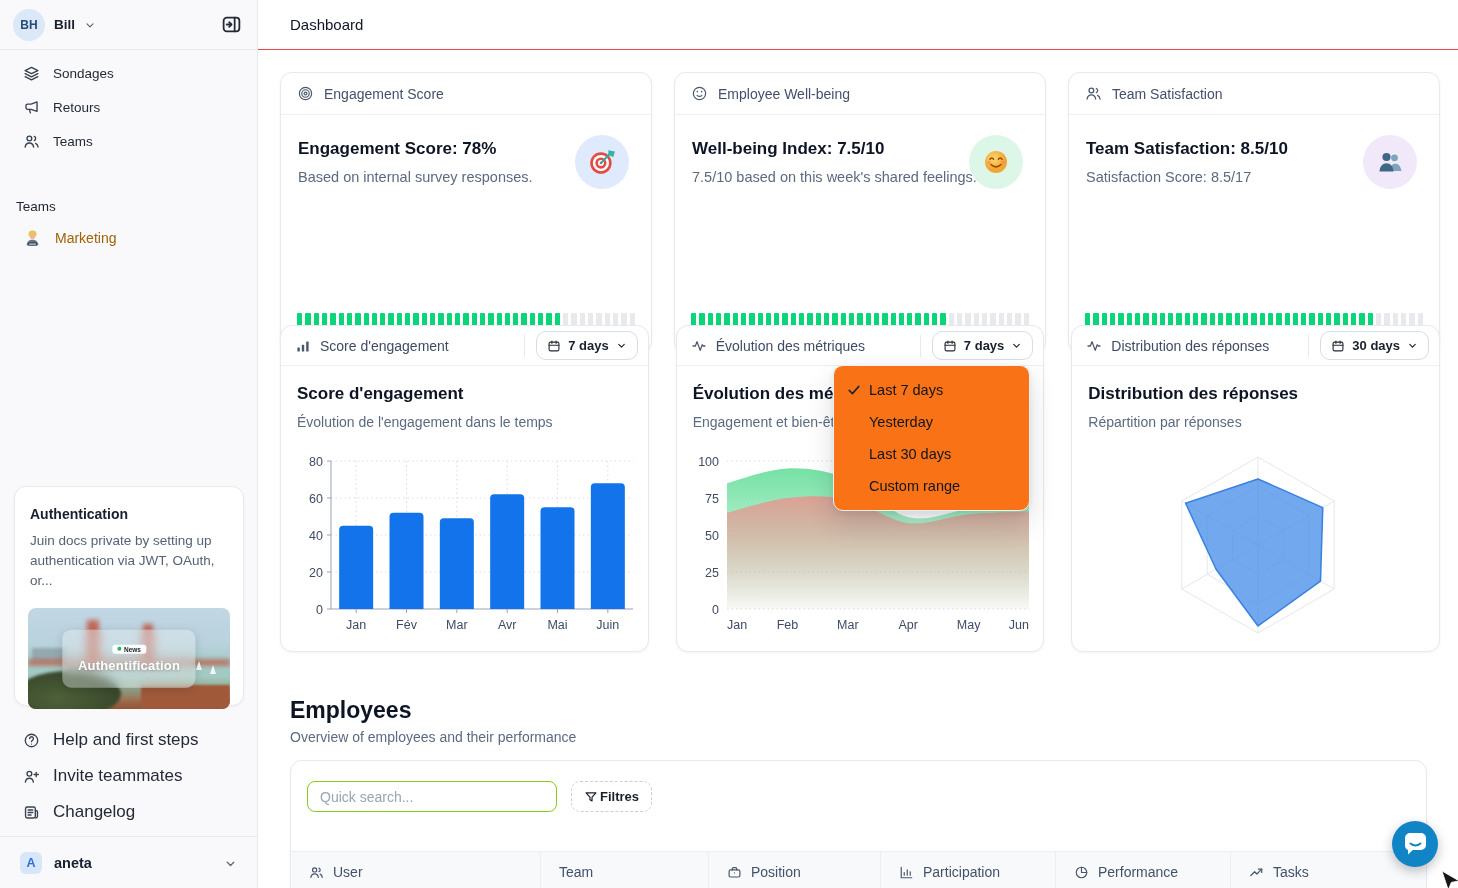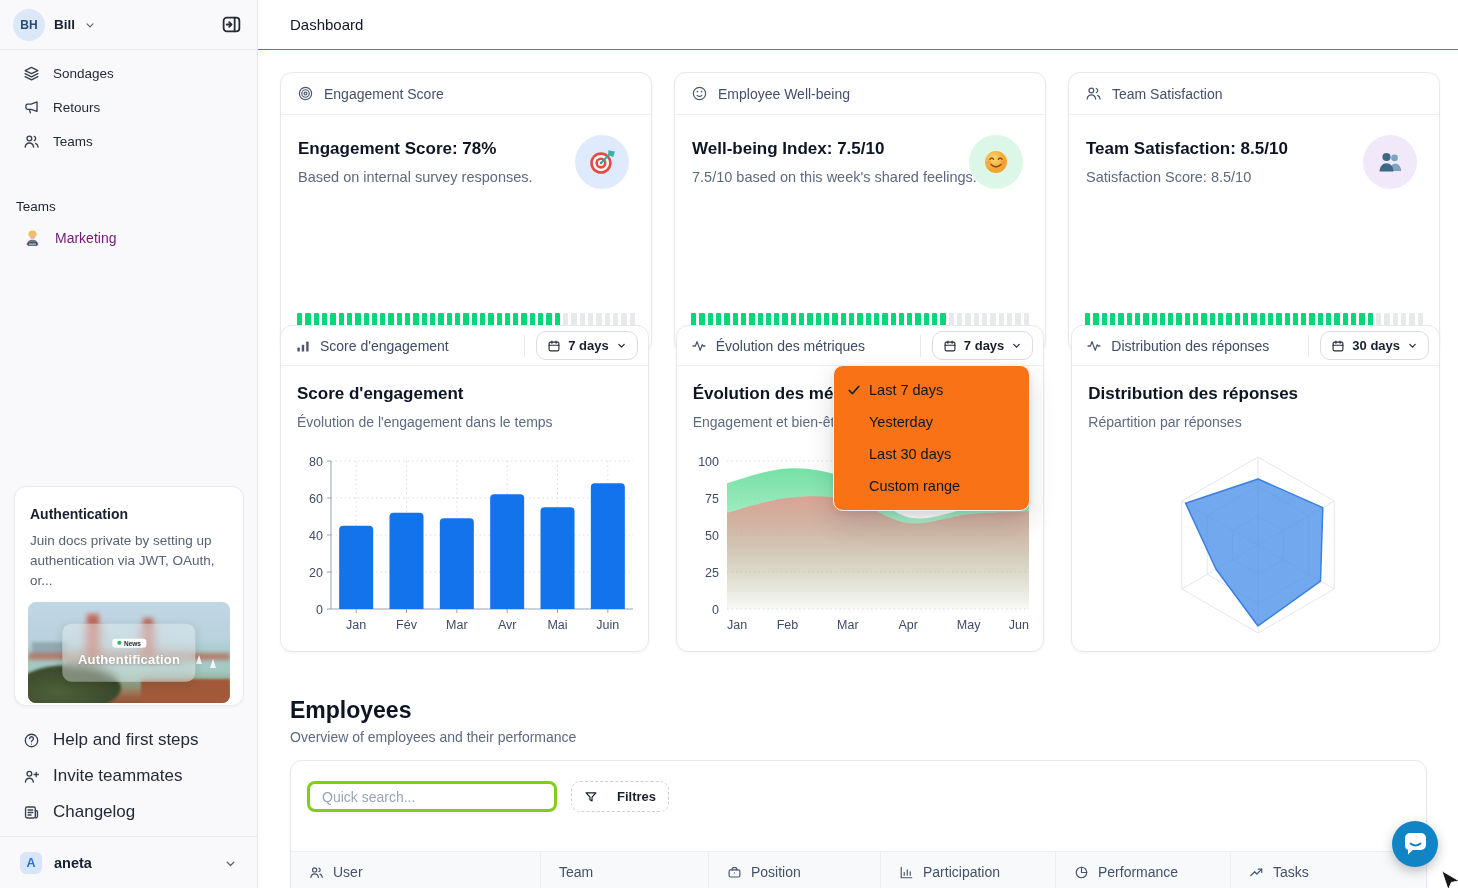--- a/index.html
+++ b/index.html
@@ -12,25 +12,25 @@
 .side-top{position:absolute;top:0;left:0;width:100%;height:50px;border-bottom:1px solid #e9eaee;display:flex;align-items:center;padding:0 13px;gap:9px}
 .avatar{width:32px;height:32px;border-radius:50%;background:#dbe8f7;color:#274c77;font-size:12px;font-weight:bold;display:flex;align-items:center;justify-content:center;flex:0 0 auto}
 .username{font-size:13.5px;font-weight:700;color:#18202e}
 .chev{color:#5a6572}
 .collapse-btn{margin-left:auto;width:26px;height:26px;display:flex;align-items:center;justify-content:center;color:#222a36;border-radius:6px;cursor:pointer}
 .nav{position:absolute;top:58px;left:10px;right:10px}
 .nav-item{display:flex;align-items:center;gap:13px;height:30px;padding:0 13px;border-radius:8px;font-size:13.5px;color:#242b37;margin-bottom:4px;cursor:pointer}
 .nav-item.active{background:#ececf0}
 .nav-item svg,.foot-item svg{color:#39414f;flex:0 0 auto}
 .section-label{position:absolute;top:199px;left:16px;font-size:13.5px;color:#1d2430}
-.team-item{position:absolute;top:222px;left:10px;right:10px;height:32px;display:flex;align-items:center;gap:13px;padding:0 13px;font-size:14px;color:#701a75;border-radius:8px;cursor:pointer}
+.team-item{position:absolute;top:222px;left:10px;right:10px;height:32px;display:flex;align-items:center;gap:13px;padding:0 13px;font-size:14px;color:#a16207;border-radius:8px;cursor:pointer}
 .promo-card{position:absolute;top:486px;left:14px;width:230px;height:220px;background:#fff;border:1px solid #e9eaef;border-radius:12px;box-shadow:0 1px 3px rgba(16,24,40,.05);padding:13px}
 .promo-title{font-size:14px;font-weight:700;color:#16202e;margin:6px 0 9px 2px}
 .promo-body{font-size:13.5px;color:#566274;line-height:20px;margin-left:2px}
-.promo-img{position:relative;margin-top:11px;height:101px;border-radius:8px;overflow:hidden;cursor:pointer}
+.promo-img{position:relative;margin-top:17px;height:101px;border-radius:8px;overflow:hidden;cursor:pointer}
 .pi-base{position:absolute;inset:0;background:linear-gradient(180deg,#c2d7e5 0%,#b9d2dc 36%,#a6cbca 52%,#a2c9c2 68%,#93a98f 80%,#9c6242 94%,#8f5538 100%)}
 .pi-city{position:absolute;left:2%;top:40%;width:17%;height:13%;background:#8fa3ad;filter:blur(1.5px);opacity:.85}
 .pi-tower1{position:absolute;left:29%;top:12%;width:6%;height:46%;background:#c2685a;filter:blur(2.5px)}
 .pi-tower2{position:absolute;left:57%;top:16%;width:5%;height:40%;background:#c2685a;filter:blur(2.5px)}
 .pi-deck{position:absolute;left:0;top:50%;width:100%;height:7%;background:#b86a56;filter:blur(2px);opacity:.8}
 .pi-bush{position:absolute;left:-6%;bottom:-8%;width:52%;height:46%;background:radial-gradient(ellipse at 40% 60%,#4d6038 0%,#39482c 70%);border-radius:50%;filter:blur(1.5px)}
 .pi-brick{position:absolute;right:0;bottom:0;width:44%;height:24%;background:#a05a3a;filter:blur(1px)}
 .pi-sail{position:absolute;width:0;height:0;border-left:3px solid transparent;border-right:3px solid transparent;border-bottom:9px solid #f4f6f5;filter:blur(.4px)}
 .pi-overlay{position:absolute;left:50%;top:50%;transform:translate(-50%,-50%);width:66%;height:58%;background:rgba(235,238,242,.38);backdrop-filter:blur(5px);border-radius:9px;box-shadow:0 2px 10px rgba(0,0,0,.12);display:flex;flex-direction:column;align-items:center;justify-content:center;gap:4px}
 .news-badge{display:flex;align-items:center;gap:3px;background:#fdfdfd;border-radius:3px;padding:1px 5px;font-size:6.5px;font-weight:700;color:#20262e}
@@ -69,23 +69,23 @@
 .range-pill svg{color:#222a36}
 .chart-title{position:absolute;left:16px;top:58px;font-size:17px;font-weight:700;color:#0d1423}
 .chart-sub{position:absolute;left:16px;top:88px;font-size:14px;color:#5c6a80}
 .chart-box{position:absolute;left:12px;bottom:12px;width:348px;height:200px}
 .chart-box.short{height:186px;bottom:16px}
 
 .emp-title{position:absolute;left:32px;top:697px;font-size:23px;font-weight:800;color:#0d1423}
 .emp-sub{position:absolute;left:32px;top:729px;font-size:14px;color:#5c6a80}
 .table-card{position:absolute;left:32px;top:760px;width:1137px;height:170px;border:1px solid #e7e9ee;border-radius:12px;background:#fff;box-shadow:0 1px 3px rgba(16,24,40,.04);overflow:hidden}
 .toolbar{position:absolute;left:16px;top:20px;display:flex;gap:14px;align-items:center}
-.search-input{width:250px;height:31px;border:3px solid #84cc16;border-radius:8px;padding:0 12px;font-size:14px;color:#18202e;font-family:"Liberation Sans",sans-serif;background:#fff;outline:none}
+.search-input{width:250px;height:31px;border:1px solid #84cc16;border-radius:8px;padding:0 12px;font-size:14px;color:#18202e;font-family:"Liberation Sans",sans-serif;background:#fff;outline:none}
 .search-input::placeholder{color:#9aa4b2}
-.filter-btn{display:flex;align-items:center;gap:19px;height:31px;padding:0 12px;border:1.5px dashed #c9cfd8;border-radius:9px;background:#fff;font-size:13px;font-weight:600;color:#18202e;font-family:"Liberation Sans",sans-serif;cursor:pointer}
+.filter-btn{display:flex;align-items:center;gap:2px;height:31px;padding:0 12px;border:1.5px dashed #c9cfd8;border-radius:9px;background:#fff;font-size:13px;font-weight:600;color:#18202e;font-family:"Liberation Sans",sans-serif;cursor:pointer}
 .thead{position:absolute;left:0;right:0;top:90px;height:80px;display:flex;background:#f8f9fb;border-top:1px solid #eceef2}
 .th{display:flex;align-items:center;gap:9px;padding-left:18px;font-size:14px;color:#44516a;border-right:1px solid #eceef2;height:40px}
 .th svg{color:#4a576d}
 .th:nth-child(1){width:250px}.th:nth-child(2){width:168px}.th:nth-child(3){width:172px}
 .th:nth-child(4){width:175px}.th:nth-child(5){width:175px}.th:nth-child(6){flex:1;border-right:none}
 
 
 .dropdown{position:absolute;left:833px;top:365px;width:197px;background:#f97316;border:1px solid #eef0f3;border-radius:10px;box-shadow:0 12px 28px rgba(15,23,42,.14),0 2px 6px rgba(15,23,42,.08);padding:8px 0;z-index:40}
 .dd-item{display:flex;align-items:center;height:32px;padding:0 12px;font-size:14.5px;color:#0f1522;cursor:pointer}
 .dd-check{width:16px;height:16px;margin-right:7px;color:#1c2532;flex:0 0 auto}
@@ -394,21 +394,21 @@
               <svg width="17" height="17" viewBox="0 0 20 20" fill="none" stroke="currentColor" stroke-width="1.5" stroke-linecap="round" stroke-linejoin="round">
                 <circle cx="7.5" cy="6.5" r="2.8"></circle>
                 <path d="M2.5 16.5c.5-3.2 2.4-4.8 5-4.8s4.5 1.6 5 4.8"></path>
                 <path d="M13.3 4.1a2.6 2.6 0 010 4.8"></path>
                 <path d="M14.8 12.2c1.7.7 2.6 2.1 2.9 4.3"></path>
               </svg>
             </span>
           <span>Team Satisfaction</span>
         </div>
         <div class="stat-title">Team Satisfaction: 8.5/10</div>
-        <div class="stat-sub">Satisfaction Score: 8.5/10</div>
+        <div class="stat-sub">Satisfaction Score: 8.5/17</div>
         <div class="emoji-circle ec-2">
           <svg width="28" height="28" viewBox="0 0 28 28">
               <circle cx="18.5" cy="9.8" r="3.4" fill="#7fa3bd"></circle>
               <path d="M13.4 23c.4-4.6 2.7-7.3 6-7.3 3.2 0 5.5 2.7 5.9 7.3z" fill="#7fa3bd"></path>
               <circle cx="10.5" cy="9" r="4.1" fill="#3e6886"></circle>
               <path d="M3.5 23.5c.3-5.3 3.2-8.3 7-8.3s6.7 3 7 8.3z" fill="#3e6886"></path>
             </svg>
         </div>
         <div class="progress">
             <i class="on"></i>

